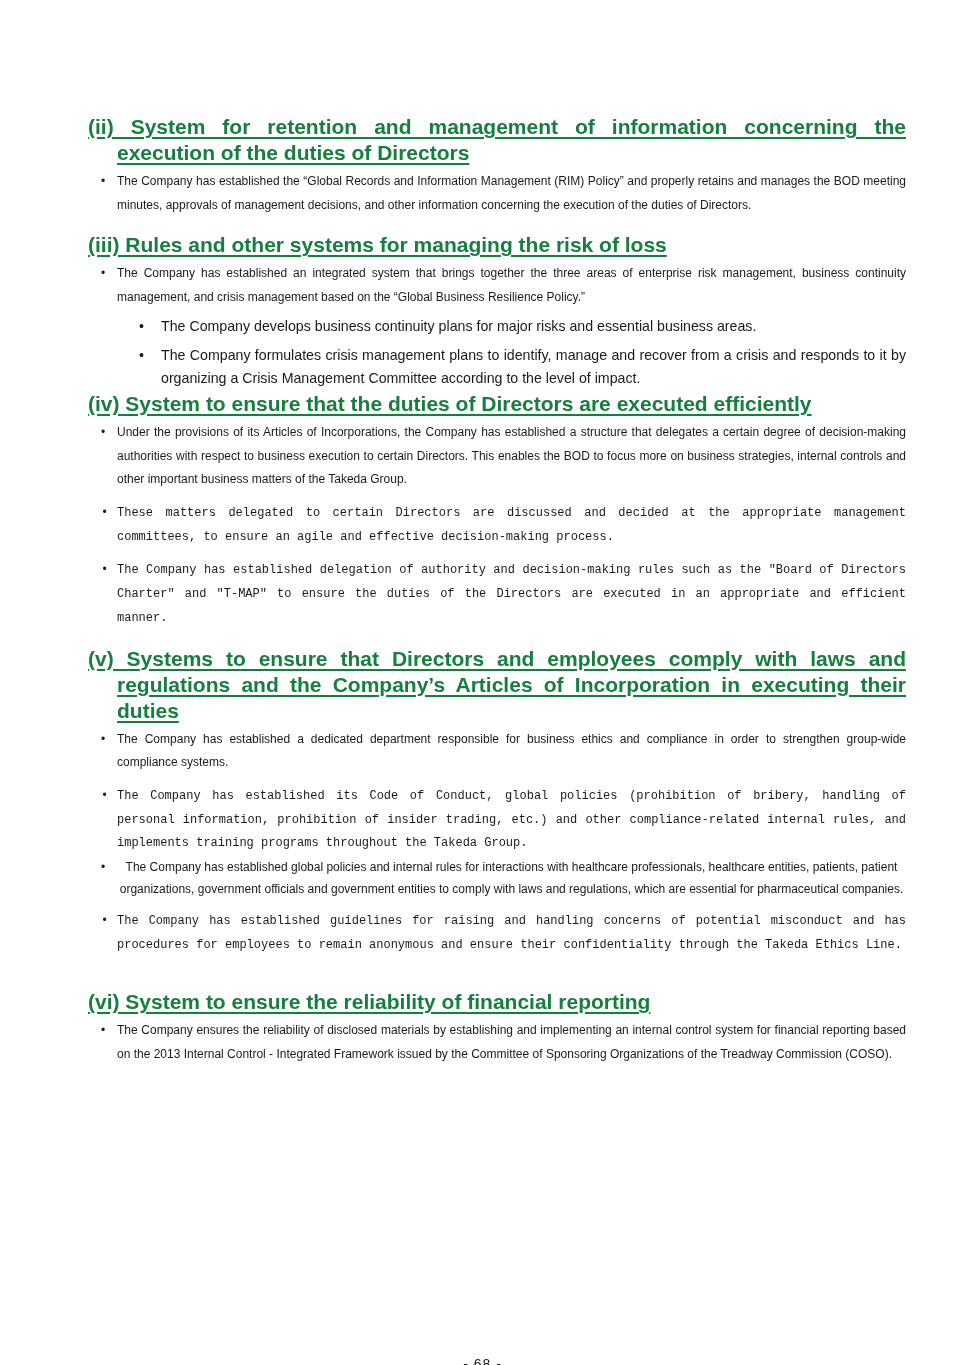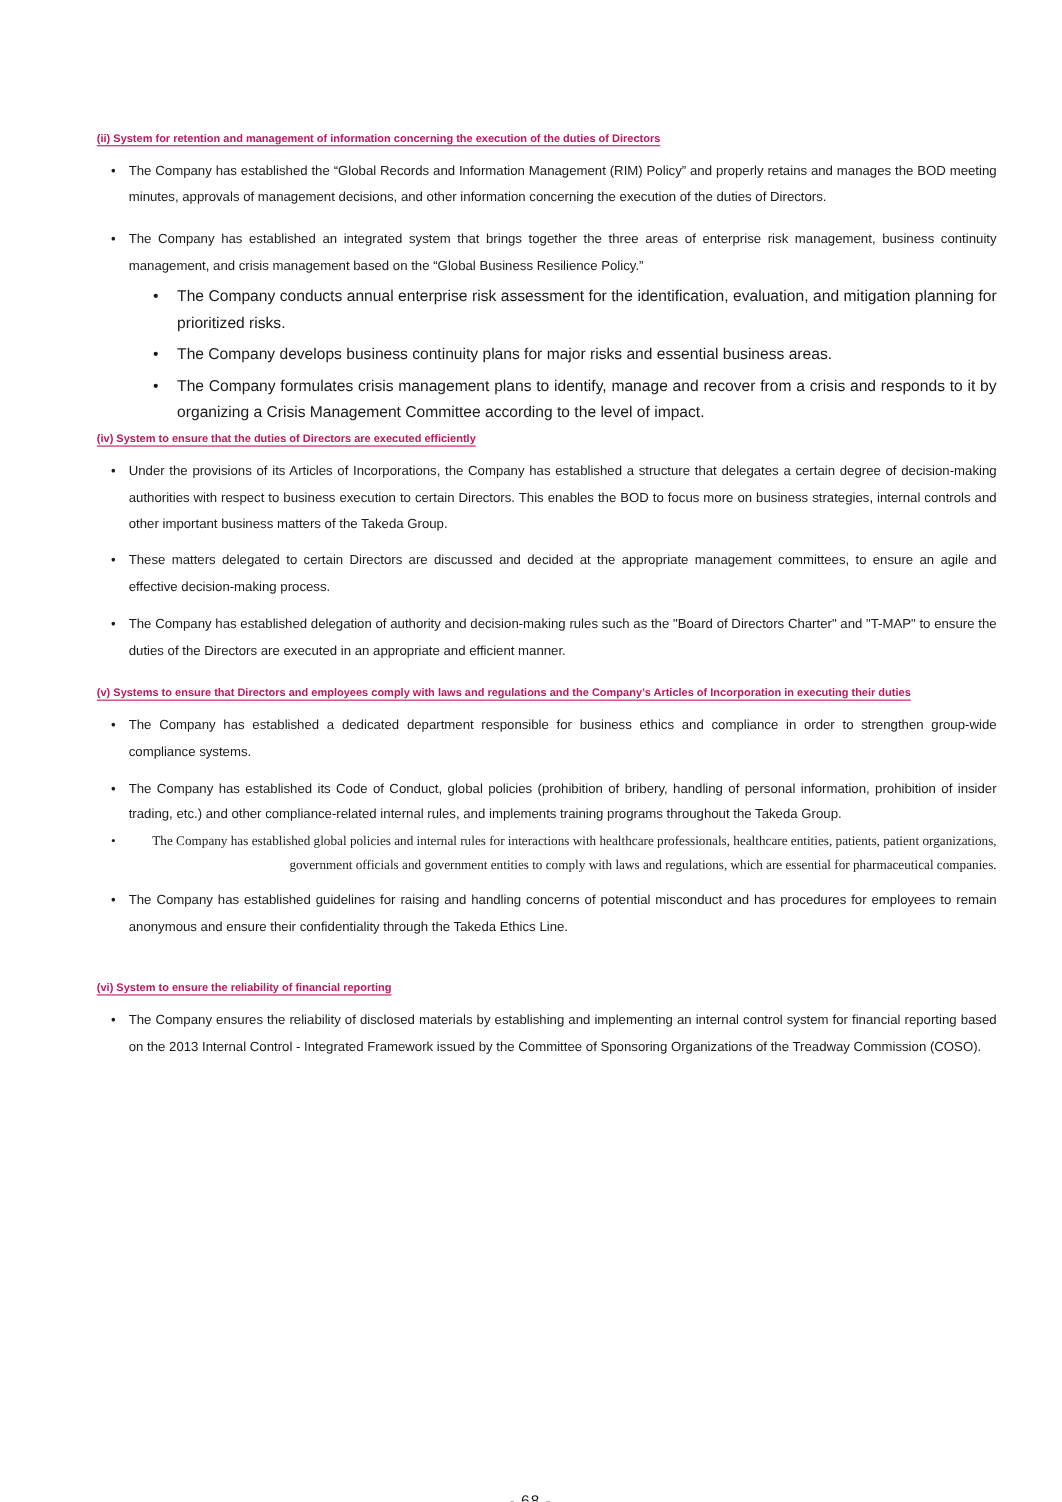--- a/index.html
+++ b/index.html
@@ -1,47 +1,47 @@
 <!DOCTYPE html>
 <html><head>
 <meta charset="utf-8">
 <style>
   html, body { margin: 0; padding: 0; background: #ffffff; }
   body { width: 965px; height: 1365px; position: relative; overflow: hidden;
          font-family: "Liberation Sans", sans-serif; color: #1a1a1a; }
   .page { position: absolute; left: 88px; top: 114px; width: 818px; }
-  .heading { font-weight: bold; font-size: 10px; line-height: 26px; text-decoration: underline;
-             text-underline-offset: 3px; color: #be185d; margin: 0; }
+  .heading { font-weight: bold; font-size: 21px; line-height: 26px; text-decoration: underline;
+             text-underline-offset: 3px; color: #15803d; margin: 0; }
   .heading.hang { padding-left: 29px; text-indent: -29px; text-align: justify; }
   ul { list-style: none; margin: 0; padding: 0; }
   li.b1 { position: relative; padding-left: 29px; font-size: 12px; line-height: 23.7px; text-align: justify; }
   li.b1::before { content: "\2022"; position: absolute; left: 13px; top: 0; }
   li.b2 { position: relative; padding-left: 73px; font-size: 14.2px; line-height: 23.7px; text-align: justify; }
   li.b2::before { content: "\2022"; position: absolute; left: 51px; top: 0; }
-  .mt4 { margin-top: 4px; } .mt5 { margin-top: 5px; } .mt10 { margin-top: 10px; }
+  .mt4 { margin-top: 4px; } .mt5 { margin-top: 5px; } .mt10 { margin-top: 10px; font-family: Liberation Mono, monospace; }
   .mt14 { margin-top: 14px; }
-  li.tight { line-height: 22px; text-align: right; font-family: Liberation Serif, serif; }
+  li.tight { line-height: 22px; text-align: center; }
   .footer { position: absolute; top: 1356px; left: 0; width: 965px; text-align: center; font-size: 14px; letter-spacing: 1px; }
 </style>
 </head>
 <body>
 
 <div class="page">
 
   <section>
     <h2 class="heading hang">(ii) System for retention and management of information concerning the execution of the duties of Directors</h2>
     <ul>
       <li class="b1 mt4">The Company has established the “Global Records and Information Management (RIM) Policy” and properly retains and manages the BOD meeting minutes, approvals of management decisions, and other information concerning the execution of the duties of Directors.</li>
     </ul>
   </section>
 
   <section class="mt14" style="margin-top:15px">
+    <h2 class="heading">(iii) Rules and other systems for managing the risk of loss</h2>
     <ul>
       <li class="b1 mt4">The Company has established an integrated system that brings together the three areas of enterprise risk management, business continuity management, and crisis management based on the “Global Business Resilience Policy.”</li>
-      <li class="b2 mt5">The Company conducts annual enterprise risk assessment for the identification, evaluation, and mitigation planning for prioritized risks.</li>
       <li class="b2 mt5">The Company develops business continuity plans for major risks and essential business areas.</li>
       <li class="b2 mt5">The Company formulates crisis management plans to identify, manage and recover from a crisis and responds to it by organizing a Crisis Management Committee according to the level of impact.</li>
     </ul>
   </section>
 
   <section style="">
     <h2 class="heading">(iv) System to ensure that the duties of Directors are executed efficiently</h2>
     <ul>
       <li class="b1 mt4">Under the provisions of its Articles of Incorporations, the Company has established a structure that delegates a certain degree of decision-making authorities with respect to business execution to certain Directors. This enables the BOD to focus more on business strategies, internal controls and other important business matters of the Takeda Group.</li>
       <li class="b1 mt10">These matters delegated to certain Directors are discussed and decided at the appropriate management committees, to ensure an agile and effective decision-making process.</li>

